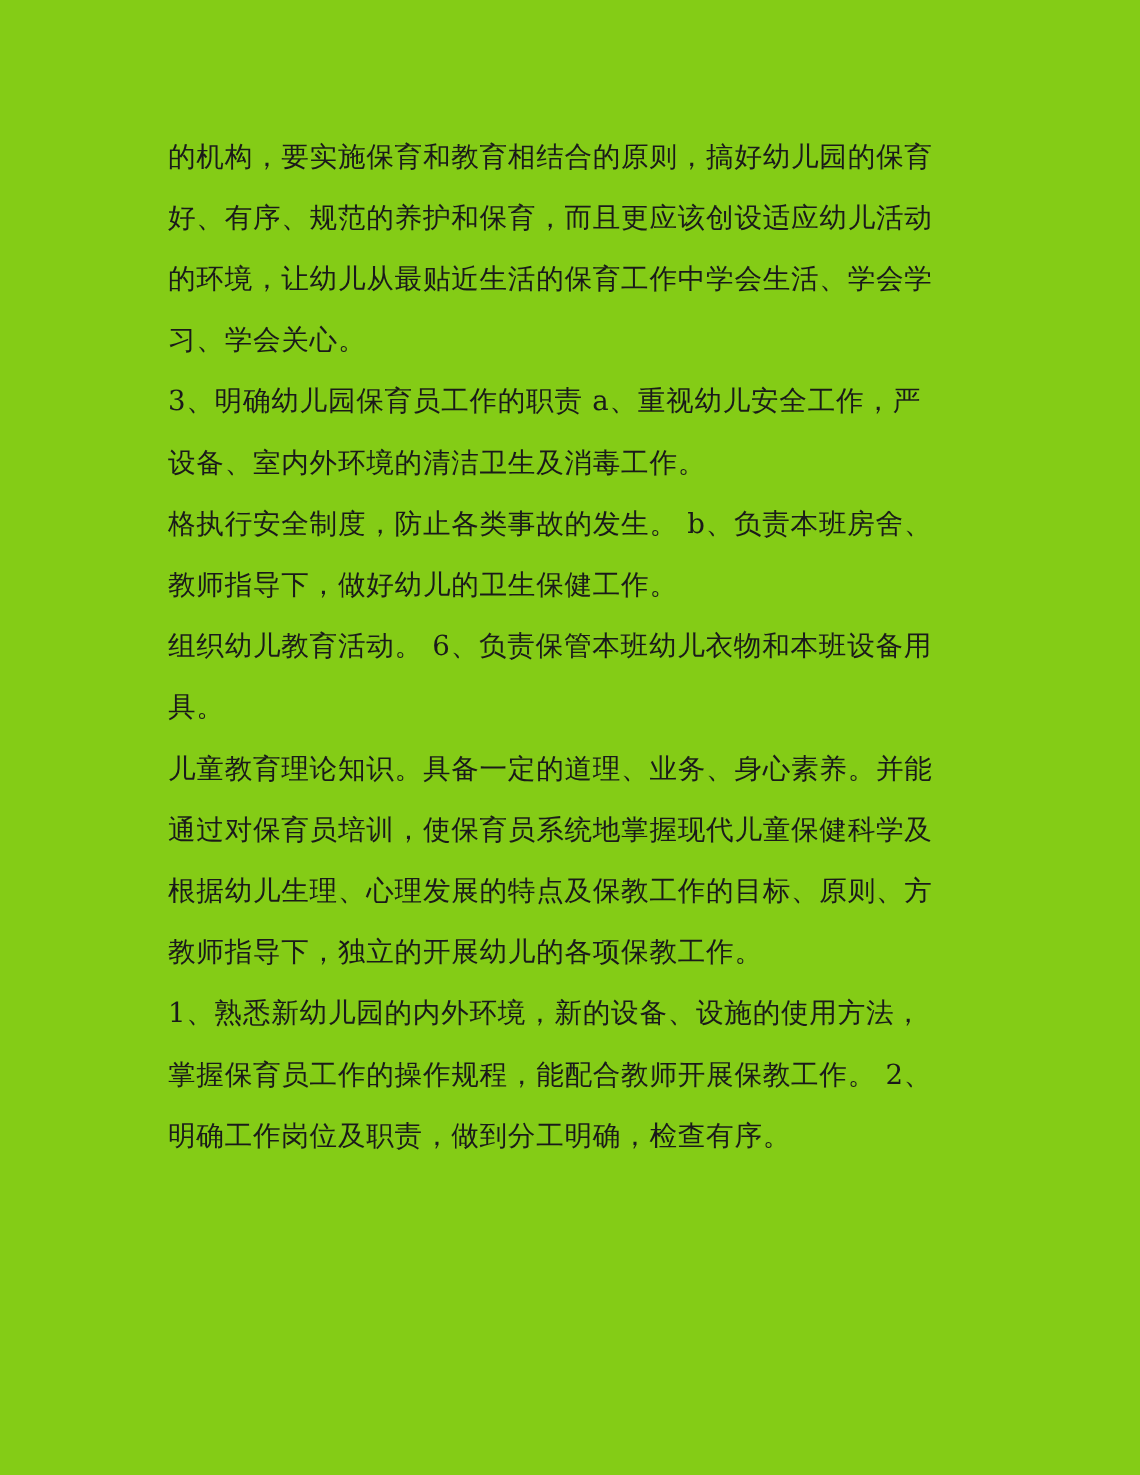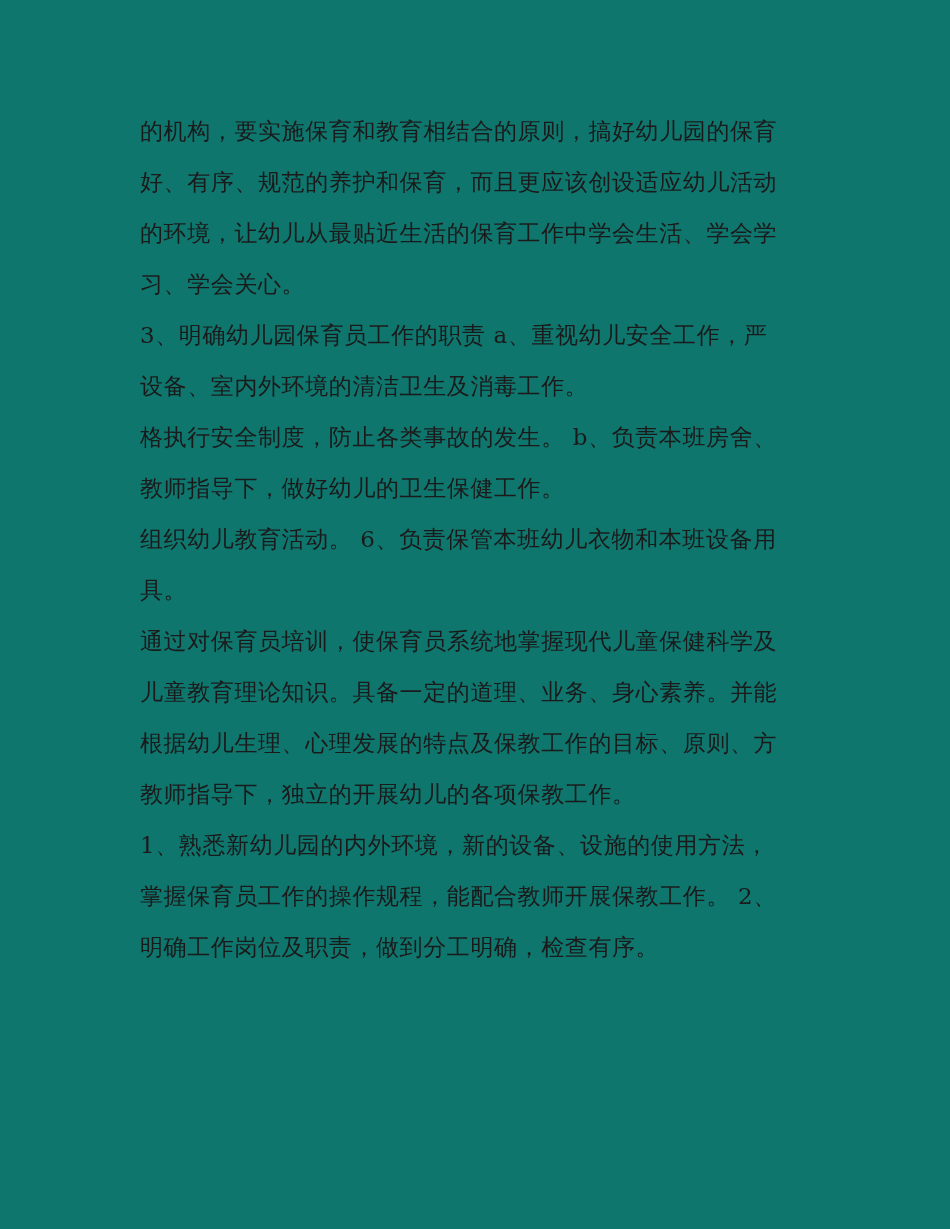--- a/index.html
+++ b/index.html
@@ -13,21 +13,21 @@
       position: relative;
       overflow: hidden;
       font-family: "DejaVu Serif", "Liberation Serif", serif;
       color: #1a1a1a;
     }
     .page {
       position: absolute;
       left: 0; top: 0;
       width: 950px;
       height: 1229px;
-      background: #0f766e;
+      background: #84cc16;
     }
     .text-body {
       position: absolute;
       left: 140px;
       top: 108px;
       width: 690px;
     }
     .line {
       height: 51px;
       line-height: 46px;
@@ -44,21 +44,21 @@
     <div class="line">的机构，要实施保育和教育相结合的原则，搞好幼儿园的保育</div>
     <div class="line">好、有序、规范的养护和保育，而且更应该创设适应幼儿活动</div>
     <div class="line">的环境，让幼儿从最贴近生活的保育工作中学会生活、学会学</div>
     <div class="line">习、学会关心。</div>
     <div class="line">3、明确幼儿园保育员工作的职责 a、重视幼儿安全工作，严</div>
     <div class="line">设备、室内外环境的清洁卫生及消毒工作。</div>
     <div class="line">格执行安全制度，防止各类事故的发生。 b、负责本班房舍、</div>
     <div class="line">教师指导下，做好幼儿的卫生保健工作。</div>
     <div class="line">组织幼儿教育活动。 6、负责保管本班幼儿衣物和本班设备用</div>
     <div class="line">具。</div>
+    <div class="line">儿童教育理论知识。具备一定的道理、业务、身心素养。并能</div>
     <div class="line">通过对保育员培训，使保育员系统地掌握现代儿童保健科学及</div>
-    <div class="line">儿童教育理论知识。具备一定的道理、业务、身心素养。并能</div>
     <div class="line">根据幼儿生理、心理发展的特点及保教工作的目标、原则、方</div>
     <div class="line">教师指导下，独立的开展幼儿的各项保教工作。</div>
     <div class="line">1、熟悉新幼儿园的内外环境，新的设备、设施的使用方法，</div>
     <div class="line">掌握保育员工作的操作规程，能配合教师开展保教工作。 2、</div>
     <div class="line">明确工作岗位及职责，做到分工明确，检查有序。</div>
   </div>
 </div>
 
 </body></html>

